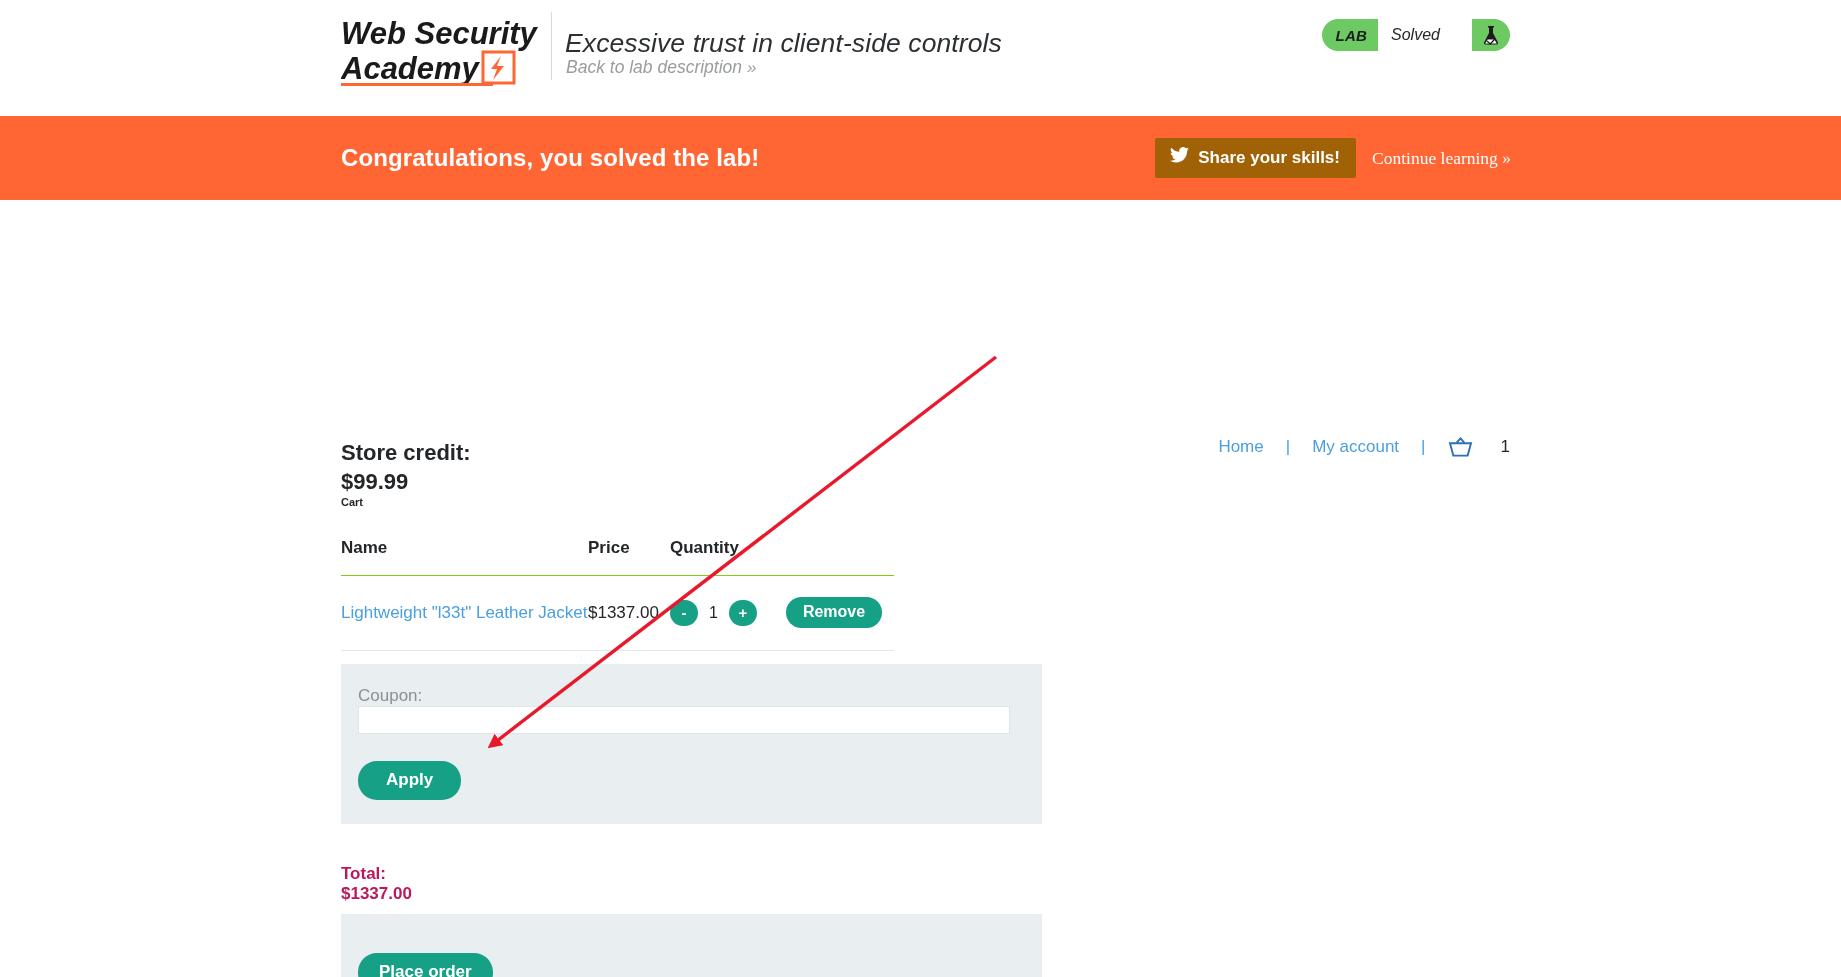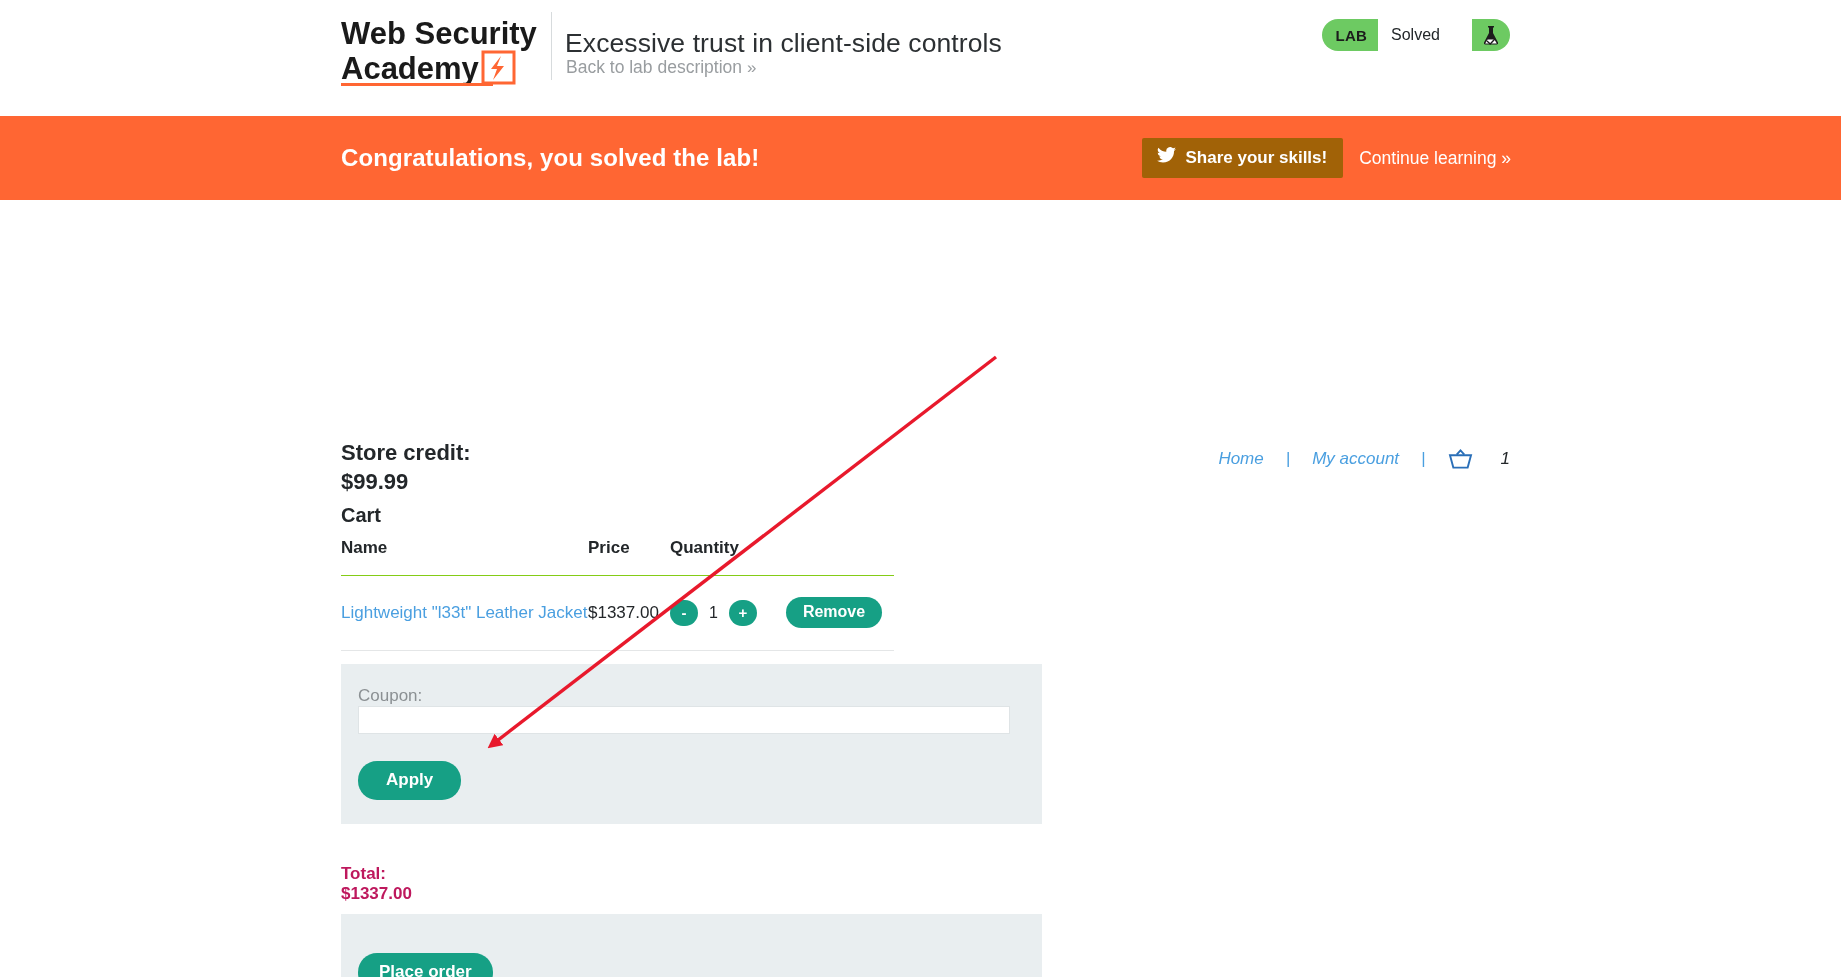--- a/index.html
+++ b/index.html
@@ -15,20 +15,21 @@
     font-family: "Liberation Sans", sans-serif;
     color: #23272a;
     position: relative;
   }
 
   
   .academy-header {
     height: 116px;
     background: #ffffff;
     position: relative;
+    font-style: italic;
   }
   .header-inner {
     position: relative;
     height: 100%;
   }
   .logo-block {
     position: absolute;
     left: 341px;
     top: 11px;
     width: 206px;
@@ -140,43 +141,43 @@
     align-items: center;
     gap: 9px;
     cursor: pointer;
     white-space: nowrap;
   }
   .continue-link {
     color: #ffffff;
     font-size: 17.5px;
     text-decoration: none;
     white-space: nowrap;
+    font-family: Liberation Serif, serif;
   }
   .continue-link .chev { letter-spacing: -1px; }
 
   
   .content-wrap {
     position: relative;
     padding-top: 0;
   }
   .content-inner {
     position: relative;
     margin: 0 331px 0 341px;
   }
 
   .top-links {
     position: absolute;
     right: 0;
-    top: 248px;
+    top: 236px;
     display: flex;
     align-items: center;
     font-size: 17px;
     gap: 22px;
     white-space: nowrap;
-    font-style: italic;
   }
   .top-links a {
     color: #4a9fe0;
     text-decoration: none;
   }
   .top-links .sep { color: #4a9fe0; }
   .cart-count { color: #23272a; font-size: 17px; margin-left: 6px; }
 
   .store-credit {
     position: absolute;
@@ -186,24 +187,23 @@
     font-weight: bold;
     line-height: 1.33;
     color: #23272a;
   }
   .store-credit .amount { font-weight: bold; }
 
   .cart-heading {
     position: absolute;
     left: 0;
     top: 296px;
-    font-size: 20px;
-    font-weight: bold;
-    color: #23272a;
-    margin-top: 8px;
+    font-size: 11px;
+    font-weight: bold;
+    color: #23272a;
   }
 
   .cart-table {
     position: absolute;
     left: 0;
     top: 338px;
     width: 553px;
     border-collapse: collapse;
   }
   .cart-table th {

